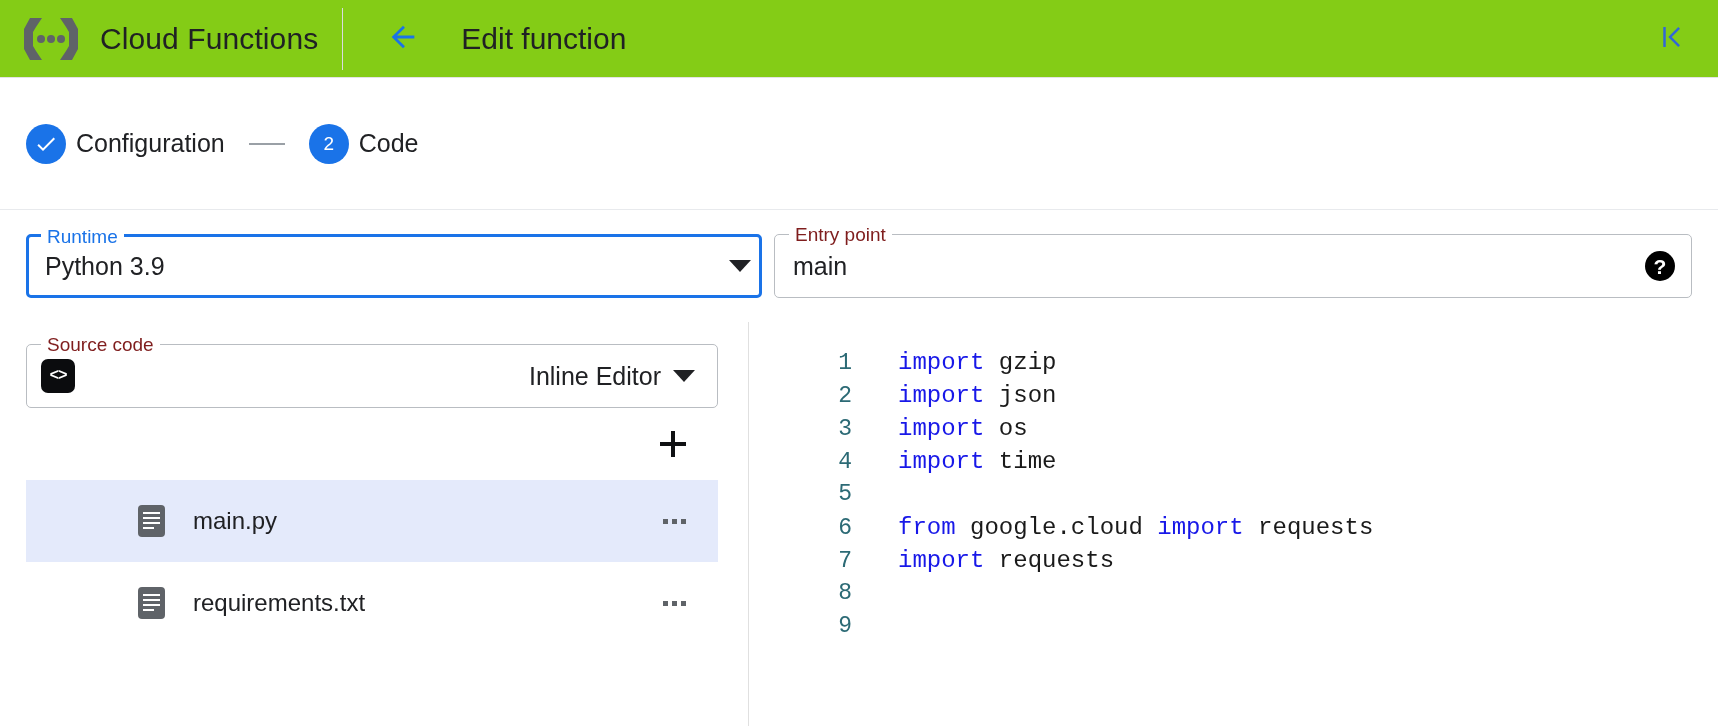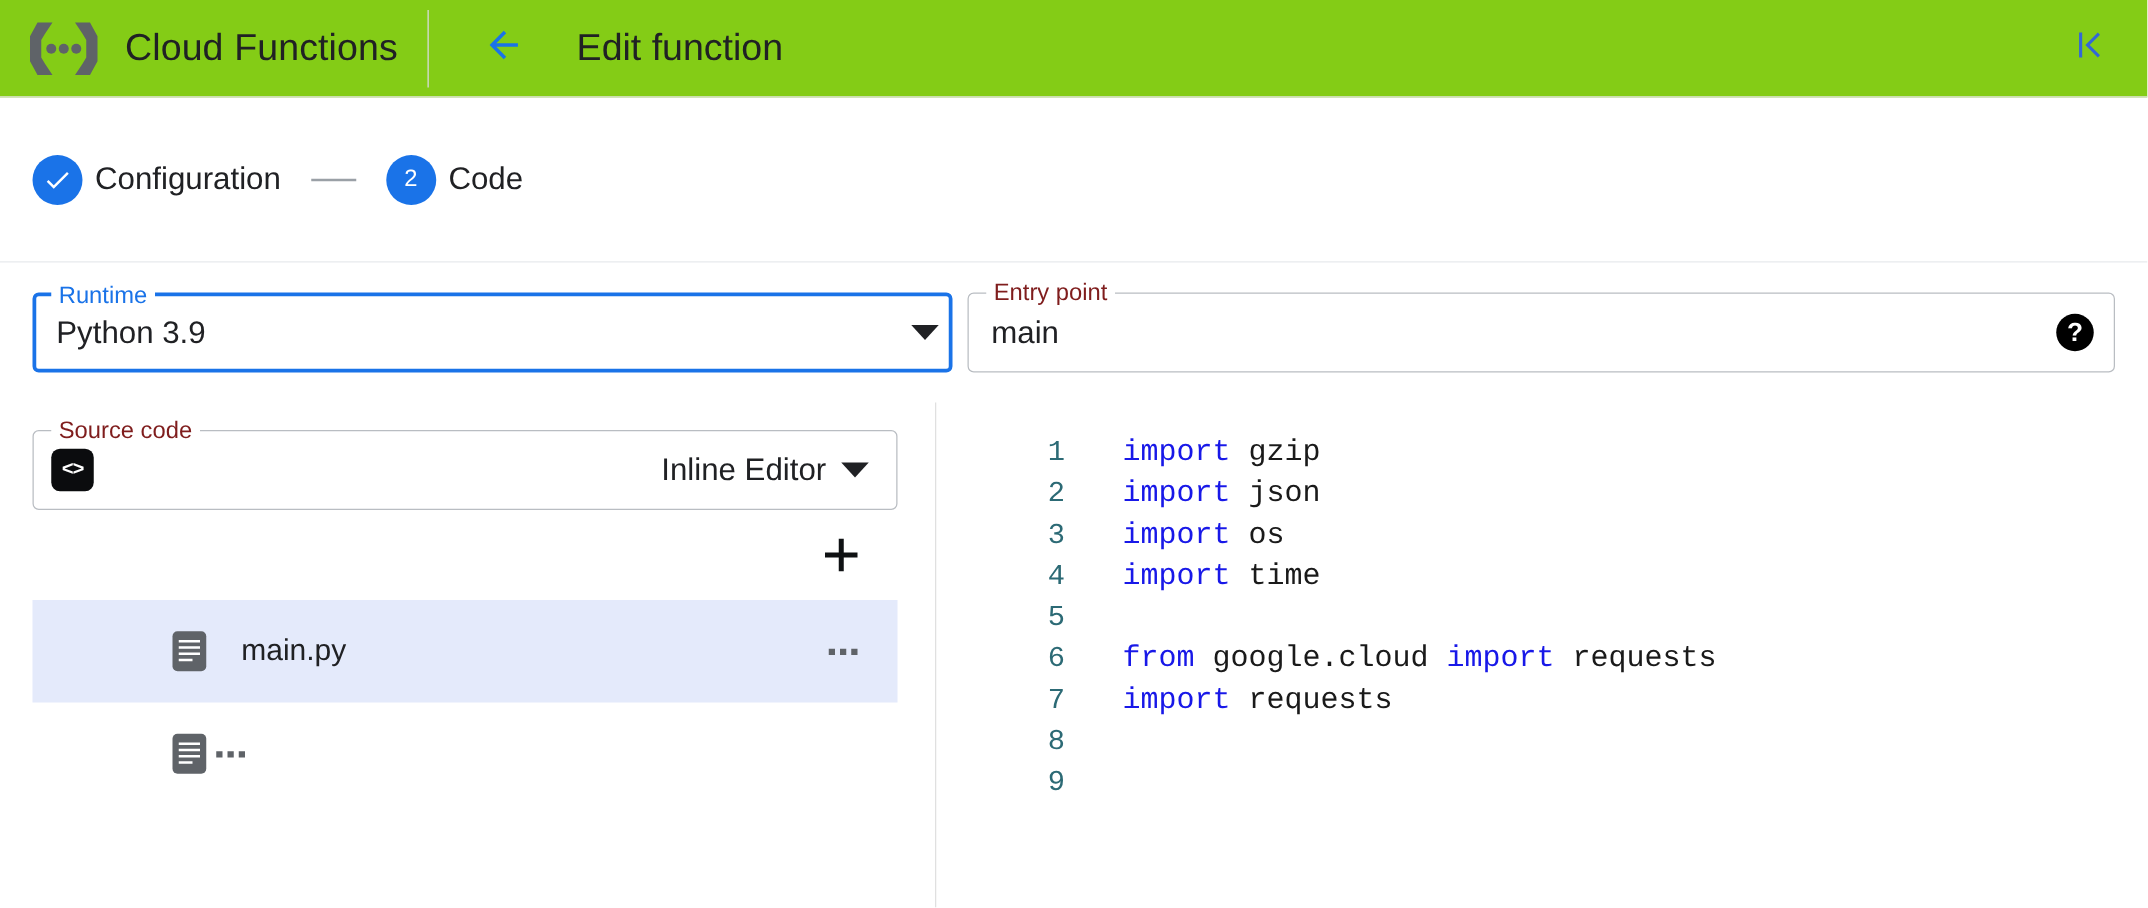--- a/index.html
+++ b/index.html
@@ -410,20 +410,21 @@
         </span>
       </div>
 
       <div class="file-row">
         <span class="file-icon">
             <i></i>
             <i></i>
             <i></i>
             <i></i>
           </span>
+        <span class="file-name">requirements.txt</span>
         <span class="more-btn">
           <span></span>
           <span></span>
           <span></span>
         </span>
       </div>
 
     </div>
   </div>
 

